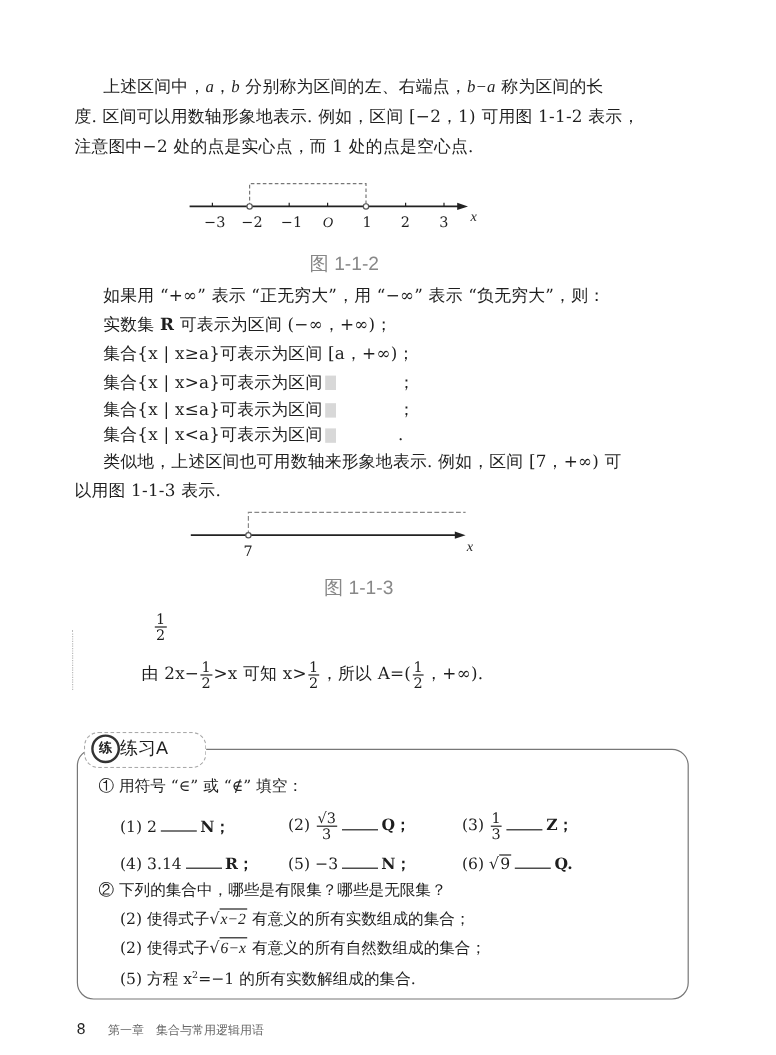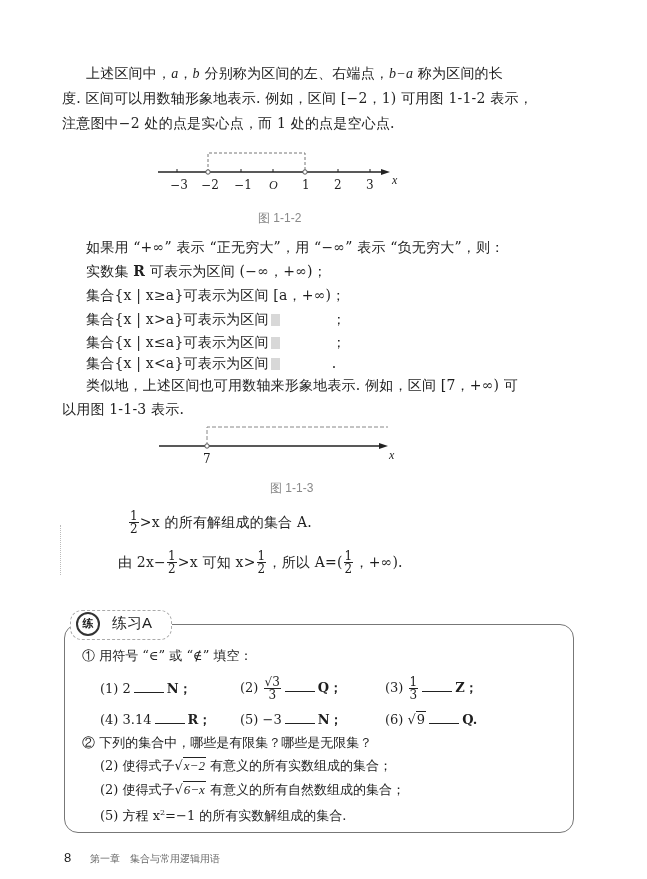--- a/index.html
+++ b/index.html
@@ -5,41 +5,41 @@
   html, body { margin:0; padding:0; }
   body {
     width:647px; height:879px; position:relative; overflow:hidden;
     background:#ffffff; color:#1e1e1e;
     font-family:"DejaVu Serif", "Liberation Serif", serif;
   }
   .abs { position:absolute; white-space:nowrap; }
   .txt { font-size:14px; line-height:20px; letter-spacing:0.2px; }
   .ital { font-style:italic; font-family:"Liberation Serif", serif; }
   .bold { font-weight:bold; }
-  .caption { font-size:12px; color:#888; font-family:"Liberation Sans", sans-serif; }
+  .caption { font-size:16px; color:#888; font-family:"Liberation Sans", sans-serif; }
   .ph { display:inline-block; width:9px; height:12px; background:#d8d8d8; vertical-align:middle; margin:0 2px; }
   .frac { display:inline-block; vertical-align:middle; text-align:center; font-size:12px; line-height:12px; margin:0 1px; }
   .frac .num { display:block; border-bottom:1px solid #222; padding:0 1px; }
   .frac .den { display:block; }
   .blank { display:inline-block; width:30px; border-bottom:1px solid #222; height:12px; margin:0 3px; vertical-align:baseline; }
   .sqrt { border-top:1px solid #222; padding:0 1px; }
   .box {
     position:absolute; left:64px; top:624px; width:510px; height:209px;
     border:1px solid #777; border-radius:14px; box-sizing:border-box;
   }
   .tabhead {
     position:absolute; left:70px; top:610px; width:100px; height:28px;
     background:#fff; border:1px dashed #aaa; border-radius:12px;
   }
   .tabicon {
     position:absolute; left:76px; top:612px; width:24px; height:24px; border-radius:50%;
     border:2px solid #333; box-sizing:border-box; background:#fff;
     font-size:11px; line-height:20px; text-align:center; font-weight:bold;
   }
-  .tablabel { position:absolute; left:112px; top:614px; font-size:15px; font-family:"Liberation Sans", sans-serif; }
+  .tablabel { position:absolute; left:100px; top:614px; font-size:15px; font-family:"Liberation Sans", sans-serif; }
   .ex { font-size:13px; line-height:18px; }
   .watermark { font-size:24px; color:#ef4444; font-family:"DejaVu Sans", sans-serif; letter-spacing:2px;margin-top:32px; }
 </style>
 </head>
 <body>
 
 <div class="abs txt" style="left:86px;top:63px;">
   <span>上述区间中，</span><span class="ital">a</span><span>，</span><span class="ital">b</span><span> 分别称为区间的左、右端点，</span><span class="ital">b−a</span><span> 称为区间的长</span>
 </div>
 <div class="abs txt" style="left:62px;top:88px;">度. 区间可以用数轴形象地表示. 例如，区间 [−2，1) 可用图 1-1-2 表示，</div>
@@ -92,21 +92,21 @@
   <polygon points="238,26 229,23 229,29" fill="#222"></polygon>
   <polyline points="57,26 57,7 238,7" fill="none" stroke="#888" stroke-dasharray="4,2"></polyline>
   <circle cx="57" cy="26" r="2.2" fill="#fff" stroke="#555"></circle>
 </svg>
 <div class="abs txt" style="left:203px;top:449px;font-size:12px;">7</div>
 <div class="abs txt ital" style="left:389px;top:445px;font-size:12px;">x</div>
 <div class="abs caption" style="left:258px;top:480px;padding-left:12px;">图 1-1-3</div>
 
 <div class="abs" style="left:60px;top:525px;width:2px;height:50px;border-left:1px dotted #bbb;"></div>
 <div class="abs txt" style="left:128px;top:510px;">
-  <span class="frac"><span class="num">1</span><span class="den">2</span></span><span>&gt;x 的所有解组成的集合 A.</span>
+  <span class="frac"><span class="num">1</span><span class="den">2</span></span>
 </div>
 <div class="abs txt" style="left:118px;top:550px;">
   <span>由 2x−</span><span class="frac"><span class="num">1</span><span class="den">2</span></span><span>&gt;x 可知 x&gt;</span><span class="frac"><span class="num">1</span><span class="den">2</span></span><span>，所以 A=(</span><span class="frac"><span class="num">1</span><span class="den">2</span></span><span>，+∞).</span>
 </div>
 
 <div class="box"></div>
 <div class="tabhead"></div>
 <div class="abs tabicon">练</div>
 <div class="tablabel">练习A</div>
 

